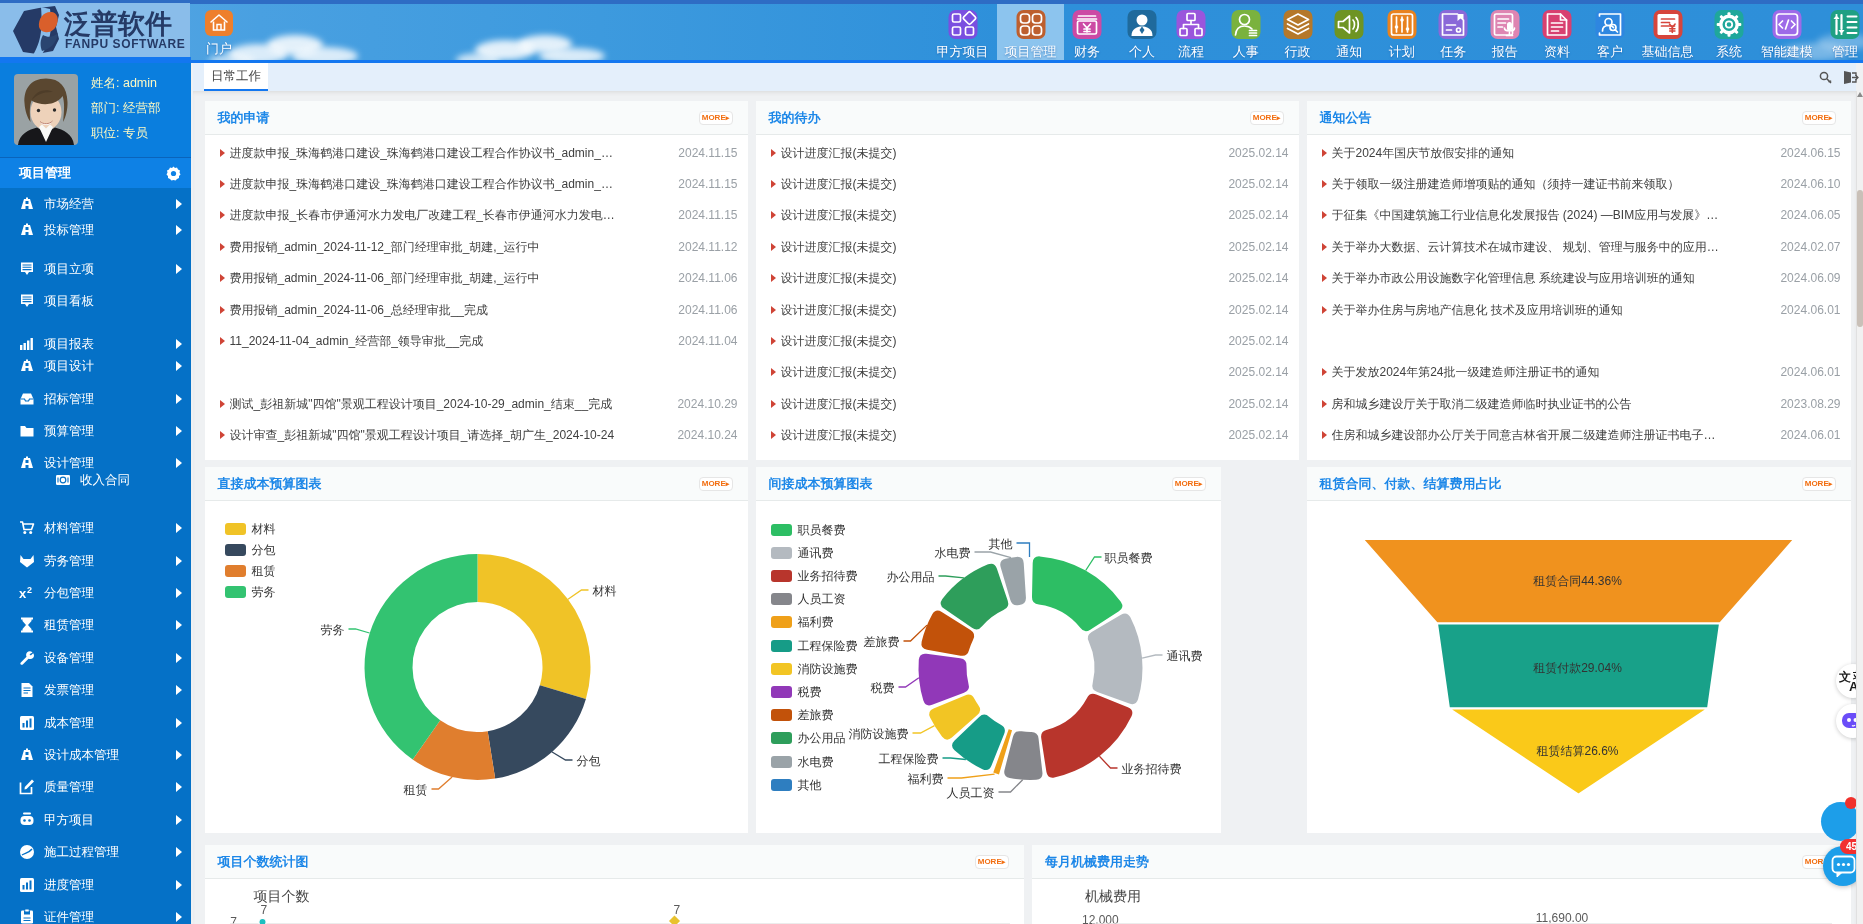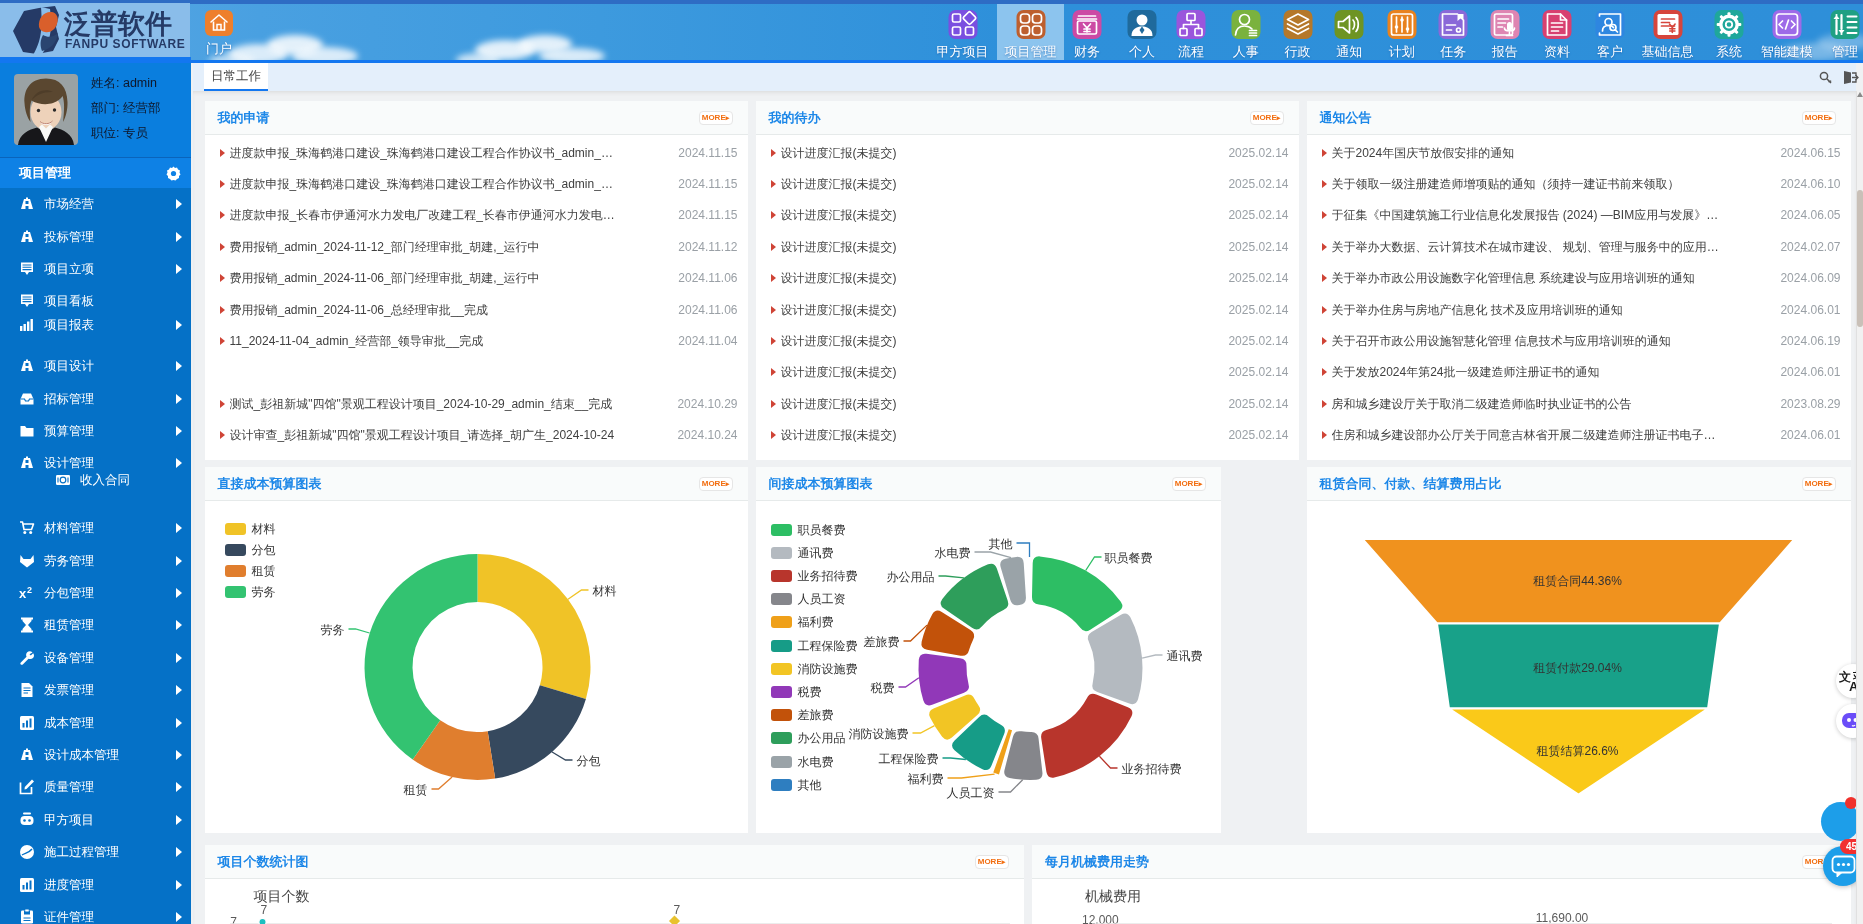--- a/index.html
+++ b/index.html
@@ -20,21 +20,21 @@
 #sidebar{position:absolute;left:0;top:63px;width:191px;height:861px;background:#0571c7;}
 #sb-user{position:absolute;left:0;top:0;width:191px;height:94px;background:#0a7ede;}
 #sb-head{position:absolute;left:0;top:95px;width:191px;height:30px;background:#0e81e5;
  color:#fff;font-weight:bold;font-size:13px;line-height:30px;padding-left:19px;}
 #sb-menu{position:absolute;left:0;top:125px;width:191px;}
 .mi{position:absolute;left:0;width:191px;height:32.4px;color:#fff;font-size:12.5px;}
 .mi .t{position:absolute;left:44px;top:50%;transform:translateY(-50%);white-space:nowrap;}
 .mi .ar{position:absolute;right:9px;top:50%;transform:translateY(-50%);width:0;height:0;
  border-left:6px solid #fff;border-top:5px solid transparent;border-bottom:5px solid transparent;}
 .mi svg{position:absolute;left:19px;top:50%;transform:translateY(-50%);}
-.uline{color:#0f172a;font-size:12.5px;position:absolute;left:91px;white-space:nowrap;}
+.uline{color:#fef9c3;font-size:12.5px;position:absolute;left:91px;white-space:nowrap;}
 #main{position:absolute;left:193px;top:63px;width:1663px;height:861px;background:#eff1f3;}
 #tabbar{position:absolute;left:0;top:0;width:1663px;height:28px;background:#e4effb;}
 #tab1{position:absolute;left:11px;top:0;width:64px;height:28px;background:#fff;border-bottom:2px solid #1377f0;
  text-align:center;font-size:12.5px;color:#444;line-height:27px;}
 #content{position:absolute;left:0;top:28px;width:1663px;height:833px;background:#eff1f3;
  box-shadow:inset 0 3px 4px -2px #d8d8d8;}
 .card{position:absolute;background:#fff;}
 .chead{position:absolute;left:0;top:0;right:0;height:34px;background:#f9fbfb;border-bottom:1px solid #e6eaea;}
 .ctitle{position:absolute;left:13px;top:0;line-height:33px;font-size:13px;font-weight:bold;color:#1c87e8;}
 .more{position:absolute;right:15px;top:10px;width:34px;height:14px;background:#fff;border:1px solid #e6e6e6;
@@ -281,21 +281,21 @@
 <circle cx="7.5" cy="7.5" r="2.6" fill="#0e81e5"></circle>
 </svg></div>
     <div id="sb-menu">
       <div class="mi" style="top:0.00px;">
         <svg width="16" height="16" viewBox="0 0 16 16">
           <path d="M2,13 L5,3 L7,3 L7,1.5 L9,1.5 L9,3 L11,3 L14,13 L9.5,13 L9.5,10 L6.5,10 L6.5,13 Z M6.5,5 L6.5,8 L9.5,8 L9.5,5 Z" fill="#fff" fill-rule="evenodd"></path>
         </svg>
         <span class="t">市场经营</span>
         <div class="ar"></div>
       </div>
-      <div class="mi" style="top:33px;">
+      <div class="mi" style="top:26px;">
         <svg width="16" height="16" viewBox="0 0 16 16">
           <path d="M2,13 L5,3 L7,3 L7,1.5 L9,1.5 L9,3 L11,3 L14,13 L9.5,13 L9.5,10 L6.5,10 L6.5,13 Z M6.5,5 L6.5,8 L9.5,8 L9.5,5 Z" fill="#fff" fill-rule="evenodd"></path>
         </svg>
         <span class="t">投标管理</span>
         <div class="ar"></div>
       </div>
       <div class="mi" style="top:64.80px;">
         <svg width="16" height="16" viewBox="0 0 16 16">
           <path d="M2,1.5 L14,1.5 L14,11 L10,11 L8,14 L6,11 L2,11 Z" fill="#fff"></path>
           <path d="M3.5,4 L12.5,4 M3.5,6.3 L12.5,6.3 M3.5,8.6 L12.5,8.6" stroke="#0571c7" stroke-width="1.1"></path>
@@ -303,21 +303,21 @@
         <span class="t">项目立项</span>
         <div class="ar"></div>
       </div>
       <div class="mi" style="top:97.20px;">
         <svg width="16" height="16" viewBox="0 0 16 16">
           <path d="M2,1.5 L14,1.5 L14,11 L10,11 L8,14 L6,11 L2,11 Z" fill="#fff"></path>
           <path d="M3.5,4 L12.5,4 M3.5,6.3 L12.5,6.3 M3.5,8.6 L12.5,8.6" stroke="#0571c7" stroke-width="1.1"></path>
         </svg>
         <span class="t">项目看板</span>
       </div>
-      <div class="mi" style="top:121px;">
+      <div class="mi" style="top:140px;">
         <svg width="16" height="16" viewBox="0 0 16 16">
           <rect x="1" y="9" width="2.4" height="5" fill="#fff"></rect>
           <rect x="4.5" y="7" width="2.4" height="7" fill="#fff"></rect>
           <rect x="8" y="4.5" width="2.4" height="9.5" fill="#fff"></rect>
           <rect x="11.5" y="2" width="2.4" height="12" fill="#fff"></rect>
         </svg>
         <span class="t">项目报表</span>
         <div class="ar"></div>
       </div>
       <div class="mi" style="top:162.00px;">
@@ -619,25 +619,20 @@
         </div>
         <div class="lrow" style="top:161.60px;">
           <div class="bu"></div>
           <div class="tx">关于举办市政公用设施数字化管理信息 系统建设与应用培训班的通知</div>
           <div class="dt">2024.06.09</div>
         </div>
         <div class="lrow" style="top:193.00px;">
           <div class="bu"></div>
           <div class="tx">关于举办住房与房地产信息化 技术及应用培训班的通知</div>
           <div class="dt">2024.06.01</div>
-        </div>
-        <div class="lrow" style="top:224.40px;">
-          <div class="bu"></div>
-          <div class="tx">关于召开市政公用设施智慧化管理 信息技术与应用培训班的通知</div>
-          <div class="dt">2024.06.19</div>
         </div>
         <div class="lrow" style="top:255.80px;">
           <div class="bu"></div>
           <div class="tx">关于发放2024年第24批一级建造师注册证书的通知</div>
           <div class="dt">2024.06.01</div>
         </div>
         <div class="lrow" style="top:287.20px;">
           <div class="bu"></div>
           <div class="tx">房和城乡建设厅关于取消二级建造师临时执业证书的公告</div>
           <div class="dt">2023.08.29</div>

